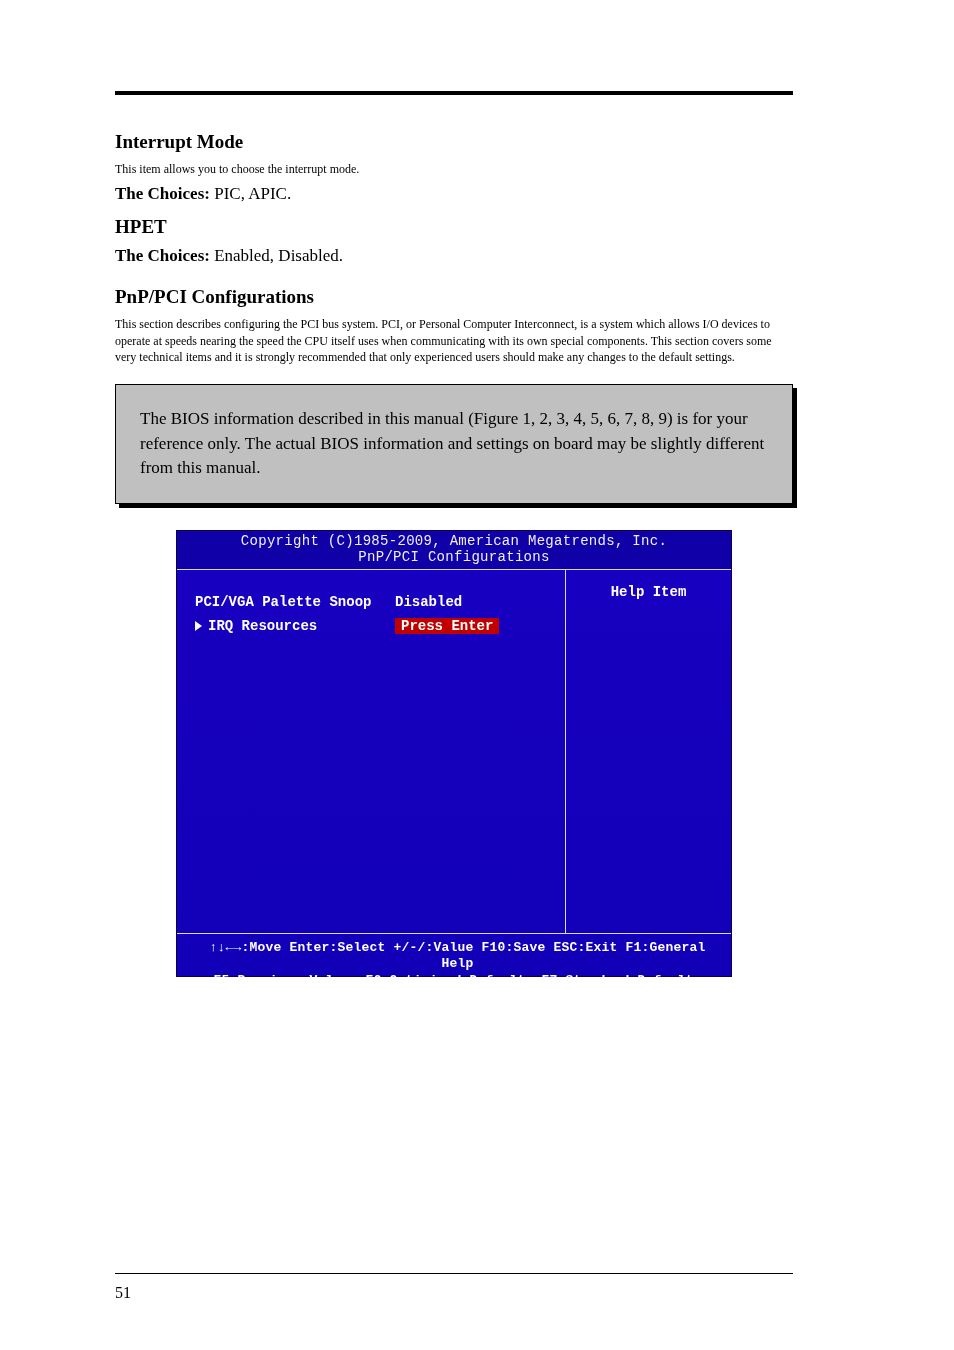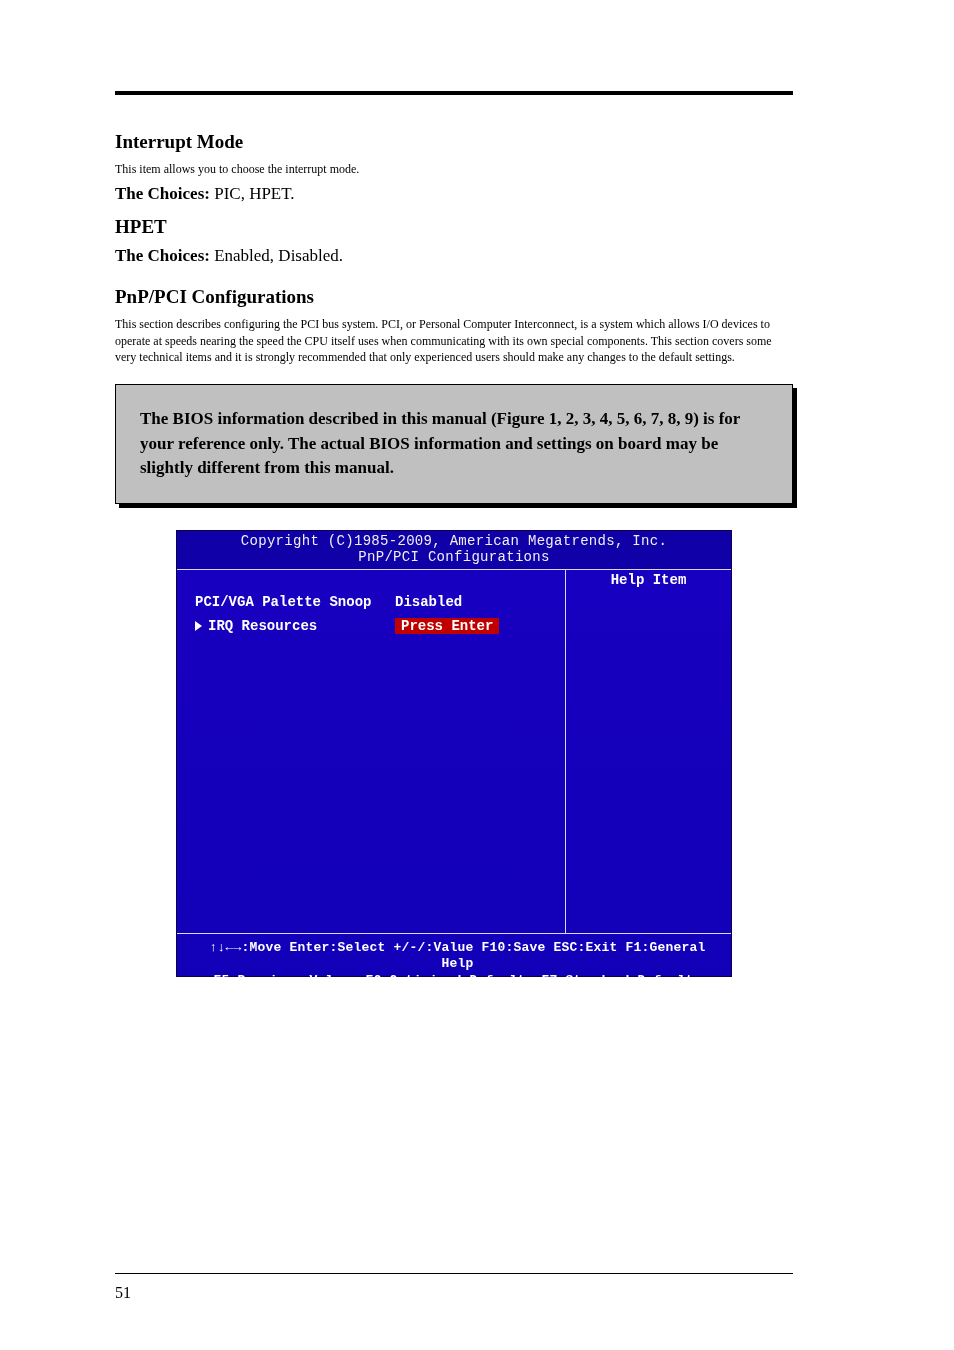--- a/index.html
+++ b/index.html
@@ -50,21 +50,20 @@
     box-shadow: 4px 4px 0 #000;
     background: #c0c0c0;
     padding: 22px 24px;
     margin-top: 18px;
     margin-bottom: 26px;
   }
   .note-text {
     font-size: 17px;
     line-height: 1.45;
     color: #000;
-    font-weight: bold;
   }
   .bios-wrap {
     display: flex;
     justify-content: center;
     margin-top: 6px;
   }
   .bios {
     width: 556px;
     height: 447px;
     background: #1a00c8;
@@ -92,21 +91,21 @@
     flex: 1;
     padding: 14px 10px 10px 18px;
     color: #fff;
     font-size: 14px;
     font-weight: bold;
   }
   .bios-right {
     width: 166px;
     border-left: 1px solid #d8d8ff;
     text-align: center;
-    padding-top: 2px;
+    padding-top: 14px;
     color: #fff;
     font-size: 14px;
     font-weight: bold;
   }
   .bios-row {
     display: flex;
     align-items: center;
     margin-bottom: 8px;
   }
   .bios-label {
@@ -160,21 +159,21 @@
 
 <div class="page">
 
   <hr class="top-rule">
 
   <div>
     <div class="sect-title">Interrupt Mode</div>
     <div class="para">This item allows you to choose the interrupt mode.</div>
     <div class="choices">
       <b>The Choices:</b>
-      <span>PIC, HPET.</span>
+      <span>PIC, APIC.</span>
     </div>
   </div>
 
   <div style="margin-top:4px;">
     <div class="sect-title">HPET</div>
     <div class="choices">
       <b>The Choices:</b>
       <span>Enabled, Disabled.</span>
     </div>
   </div>

